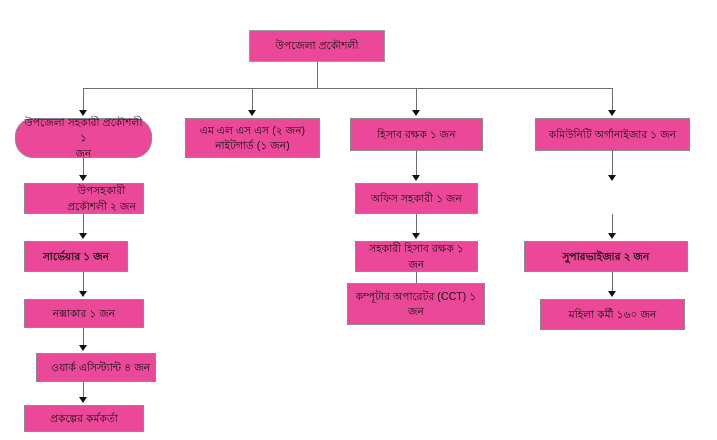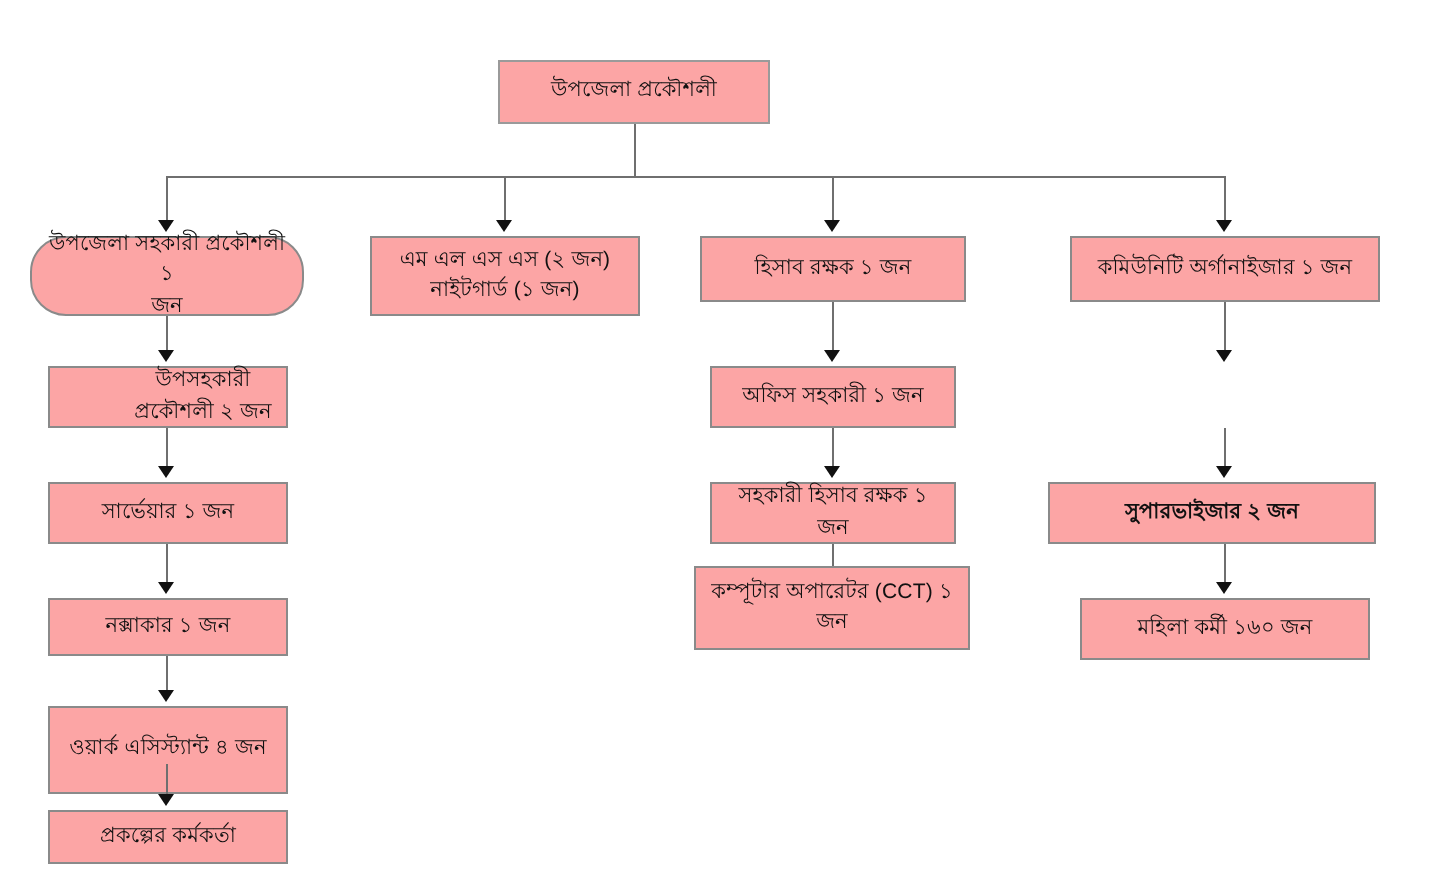--- a/index.html
+++ b/index.html
@@ -16,21 +16,21 @@
     position: relative;
     width: 717px;
     height: 440px;
     background: #ffffff;
     overflow: hidden;
   }
   .node {
     position: absolute;
     box-sizing: border-box;
     border: 1px solid #8a8a8a;
-    background: #fca5a5;
+    background: #ec4899;
     display: flex;
     align-items: center;
     justify-content: center;
     text-align: center;
     font-size: 10.5px;
     line-height: 1.45;
     padding: 3px 5px;
     color: #111111;
     letter-spacing: 0.1px;
   }
@@ -82,33 +82,33 @@
   </div>
 
   <div class="connector v" style="left:83px; top:158px; height:20px;"></div>
   <div class="arrow" style="left:79px; top:175px;"></div>
   <div class="node" style="left:24px; top:183px; width:120px; height:31px;padding-left:40px;">
     <span class="node-text">উপসহকারী প্রকৌশলী ২ জন</span>
   </div>
 
   <div class="connector v" style="left:83px; top:214px; height:22px;"></div>
   <div class="arrow" style="left:79px; top:233px;"></div>
-  <div class="node" style="left:24px; top:241px; width:120px; height:31px;">
+  <div class="node" style="left:24px; top:241px; width:104px; height:31px;font-weight:bold;">
     <span class="node-text">সার্ভেয়ার ১ জন</span>
   </div>
 
   <div class="connector v" style="left:83px; top:272px; height:22px;"></div>
   <div class="arrow" style="left:79px; top:291px;"></div>
   <div class="node" style="left:24px; top:299px; width:120px; height:29px;">
     <span class="node-text">নক্সাকার ১ জন</span>
   </div>
 
   <div class="connector v" style="left:83px; top:328px; height:20px;"></div>
   <div class="arrow" style="left:79px; top:345px;"></div>
-  <div class="node" style="left:24px; top:353px; width:120px; height:44px;">
+  <div class="node" style="left:36px; top:353px; width:120px; height:29px;text-align:right;">
     <span class="node-text">ওয়ার্ক এসিস্ট্যান্ট ৪ জন</span>
   </div>
 
   <div class="connector v" style="left:83px; top:382px; height:18px;"></div>
   <div class="arrow" style="left:79px; top:397px;"></div>
   <div class="node" style="left:24px; top:405px; width:120px; height:27px;">
     <span class="node-text">প্রকল্পের কর্মকর্তা</span>
   </div>
 
   <div class="connector v" style="left:252px; top:88px; height:24px;"></div>

